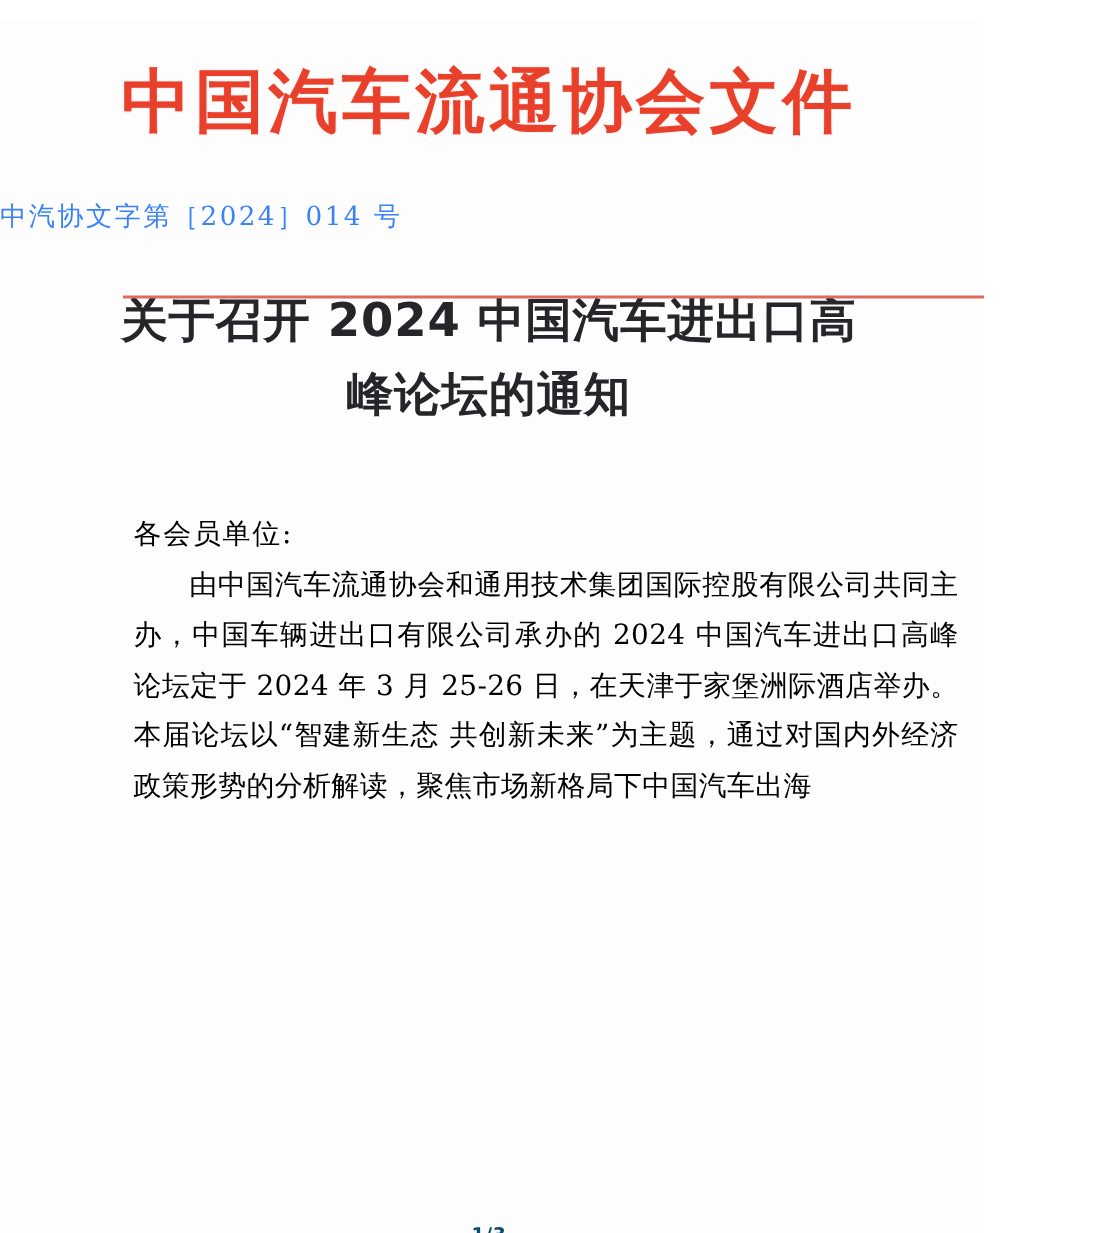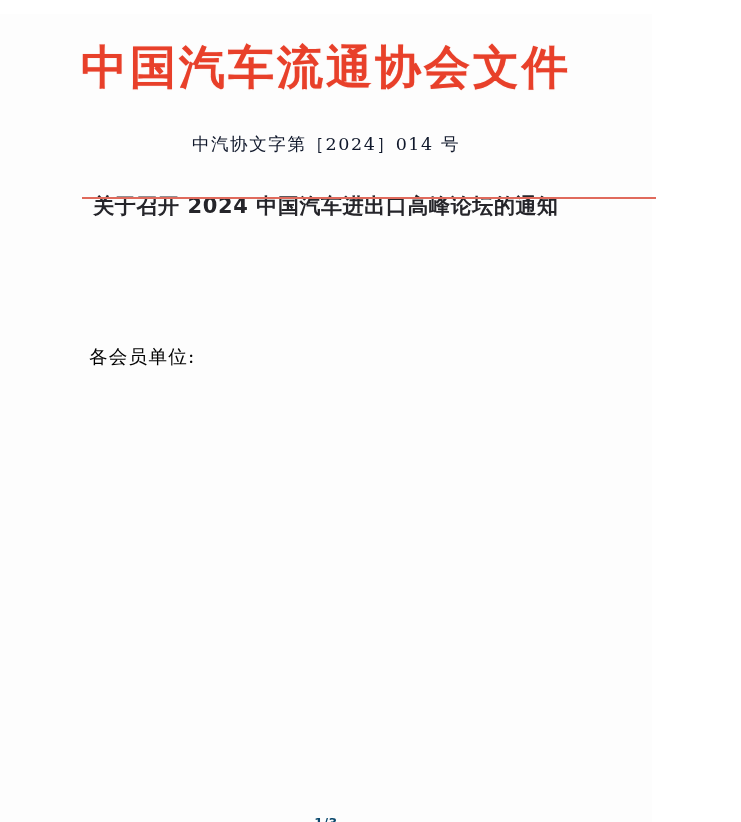--- a/index.html
+++ b/index.html
@@ -35,22 +35,22 @@
     letter-spacing: 3px;
     line-height: 1.18;
     white-space: nowrap;
     text-shadow: 0 0 1px rgba(232,64,42,0.35);
   }
 
   
   .doc-number {
     margin: 0;
     padding-top: 38px;
-    text-align: center;
-    color: #0f172a;
+    text-align: left;
+    color: #3b82f6;
     font-family: "DejaVu Serif", "Liberation Serif", serif;
     font-size: 17.5px;
     letter-spacing: 1.6px;
     white-space: nowrap;
   }
 
   
   .red-rule {
     position: absolute;
     left: 82px;
@@ -63,21 +63,21 @@
   }
 
   
   .doc-title {
     margin: 0;
     padding: 34px 78px 0 78px;
     text-align: center;
     color: #25252a;
     font-family: "DejaVu Sans", "Liberation Sans", sans-serif;
     font-weight: bold;
-    font-size: 21px;
+    font-size: 31px;
     line-height: 1.56;
     letter-spacing: 0.6px;
   }
 
   
   .body-block {
     position: absolute;
     left: 89px;
     top: 326px;
     width: 550px;
@@ -120,17 +120,18 @@
   <h1 class="masthead">中国汽车流通协会文件</h1>
 
   <div class="doc-number">中汽协文字第［2024］014 号</div>
 
   <hr class="red-rule">
 
   <h2 class="doc-title">关于召开 2024 中国汽车进出口高峰论坛的通知</h2>
 
   <div class="body-block">
     <p class="salutation">各会员单位:</p>
+    <p class="para">由中国汽车流通协会和通用技术集团国际控股有限公司共同主办，中国车辆进出口有限公司承办的 2024 中国汽车进出口高峰论坛定于 2024 年 3 月 25-26 日，在天津于家堡洲际酒店举办。本届论坛以“智建新生态 共创新未来”为主题，通过对国内外经济政策形势的分析解读，聚焦市场新格局下中国汽车出海</p>
   </div>
 
   <div class="page-footer">1/3</div>
 
 </div>
 
 </body></html>

